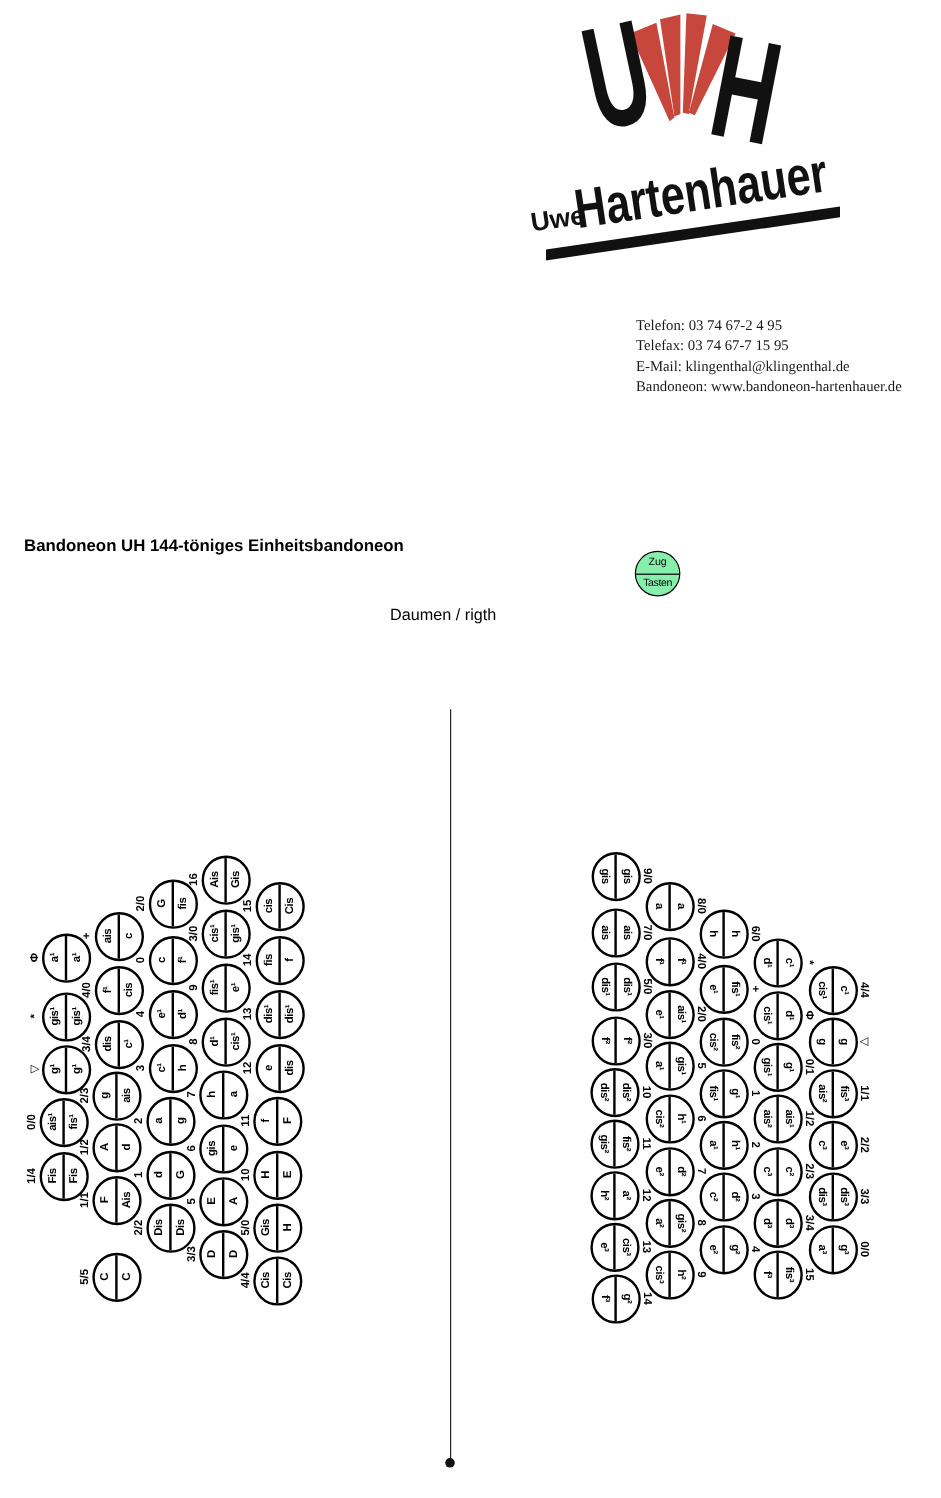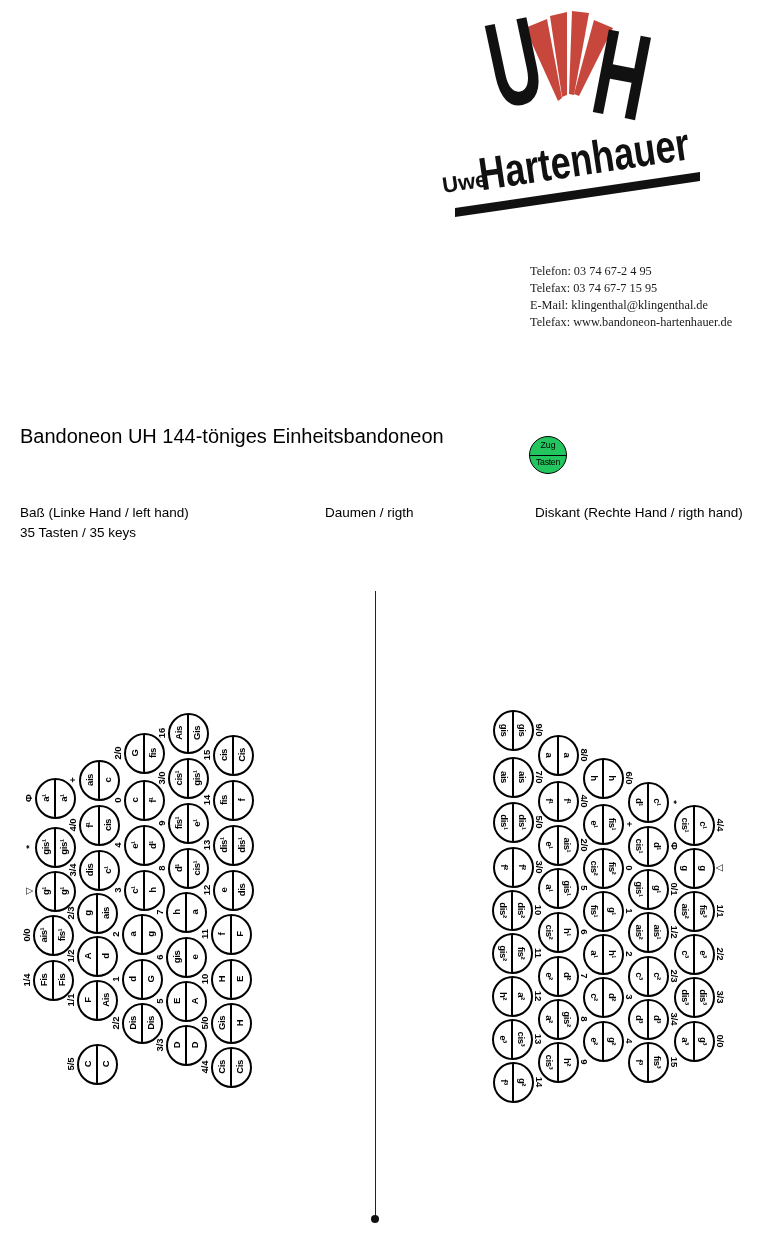--- a/index.html
+++ b/index.html
@@ -1,23 +1,23 @@
 <!DOCTYPE html>
 <html><head>
 <meta charset="utf-8">
 <style>
   html,body{margin:0;padding:0;background:#fff;}
   .page{position:relative;width:784px;height:1248px;background:#fff;overflow:hidden;
         font-family:"Liberation Sans","DejaVu Sans",sans-serif;color:#000;}
   svg text{font-family:"Liberation Sans","DejaVu Sans",sans-serif;}
   .contact{position:absolute;left:530px;top:263px;font-family:"Liberation Serif","DejaVu Serif",serif;
            font-size:12.3px;line-height:17px;color:#1a1a1a;}
-  .title{position:absolute;left:20px;top:425px;font-size:20px;font-weight:normal;letter-spacing:0px;}
-  .legend{position:absolute;left:529px;top:436px;width:38px;height:38px;border:1.6px solid #000;
-          border-radius:50%;box-sizing:border-box;overflow:hidden;background:#22c55e;}
+  .title{position:absolute;left:20px;top:446px;font-size:14px;font-weight:bold;letter-spacing:0px;}
+  .legend{position:absolute;left:529px;top:459px;width:38px;height:38px;border:1.6px solid #000;
+          border-radius:50%;box-sizing:border-box;overflow:hidden;background:#86efac;}
   .legend .half{position:absolute;left:0;width:100%;height:50%;text-align:center;font-size:8.8px;}
   .legend .hz{top:0;line-height:16px;border-bottom:1.6px solid #000;}
   .legend .hd{bottom:0;line-height:15px;letter-spacing:-0.3px;}
   .hgroup{position:absolute;font-size:13.5px;line-height:19.5px;}
   .centerline{position:absolute;left:375px;top:591px;width:1px;height:627px;background:#222;}
   .centerdot{position:absolute;left:371px;top:1215px;width:8px;height:8px;border-radius:50%;background:#111;}
   .kb{position:absolute;left:0;top:0;width:100%;height:100%;}
   .btn{position:absolute;width:41px;height:41px;border:2.5px solid #000;border-radius:50%;
        background:#fff;box-sizing:border-box;overflow:hidden;}
   .divider{position:absolute;left:50%;top:-1px;bottom:-1px;width:2px;transform:translateX(-50%);background:#000;}
@@ -51,39 +51,34 @@
       <text x="6" y="74" font-size="22" font-weight="bold" fill="#111">Uwe</text>
       <text x="44" y="77" font-size="46" font-weight="bold" fill="#111" textLength="212" lengthAdjust="spacingAndGlyphs">Hartenhauer</text>
     </g>
     <polygon points="17,90 262,54 262,63 17,99" fill="#111"></polygon>
   </svg>
 
   <div class="contact">
     <div>Telefon: 03 74 67-2 4 95</div>
     <div>Telefax: 03 74 67-7 15 95</div>
     <div>E-Mail: klingenthal@klingenthal.de</div>
-    <div>Telefax: www.bandoneon-hartenhauer.de</div>
+    <div>Bandoneon: www.bandoneon-hartenhauer.de</div>
   </div>
 
   <div class="title">Bandoneon UH 144-töniges Einheitsbandoneon</div>
 
   <div class="legend">
     <div class="half hz">Zug</div>
     <div class="half hd">Tasten</div>
   </div>
 
-  <div class="hgroup" style="left:20px;top:503px;">
-    <div>Baß (Linke Hand / left hand)</div>
-    <div>35 Tasten / 35 keys</div>
-  </div>
   <div class="hgroup" style="left:325px;top:503px;">
     <div>Daumen / rigth</div>
   </div>
   <div class="hgroup" style="left:535px;top:503px;">
-    <div>Diskant (Rechte Hand / rigth hand)</div>
   </div>
 
   <div class="centerline"></div>
   <div class="centerdot"></div>
 
   <div id="kb-bass" class="kb rot-ccw">
       <div class="btn" style="left: 34.5px; top: 777.5px;">
         <span class="note note-l">a¹</span>
         <span class="note note-r">a¹</span>
         <div class="divider"></div>

